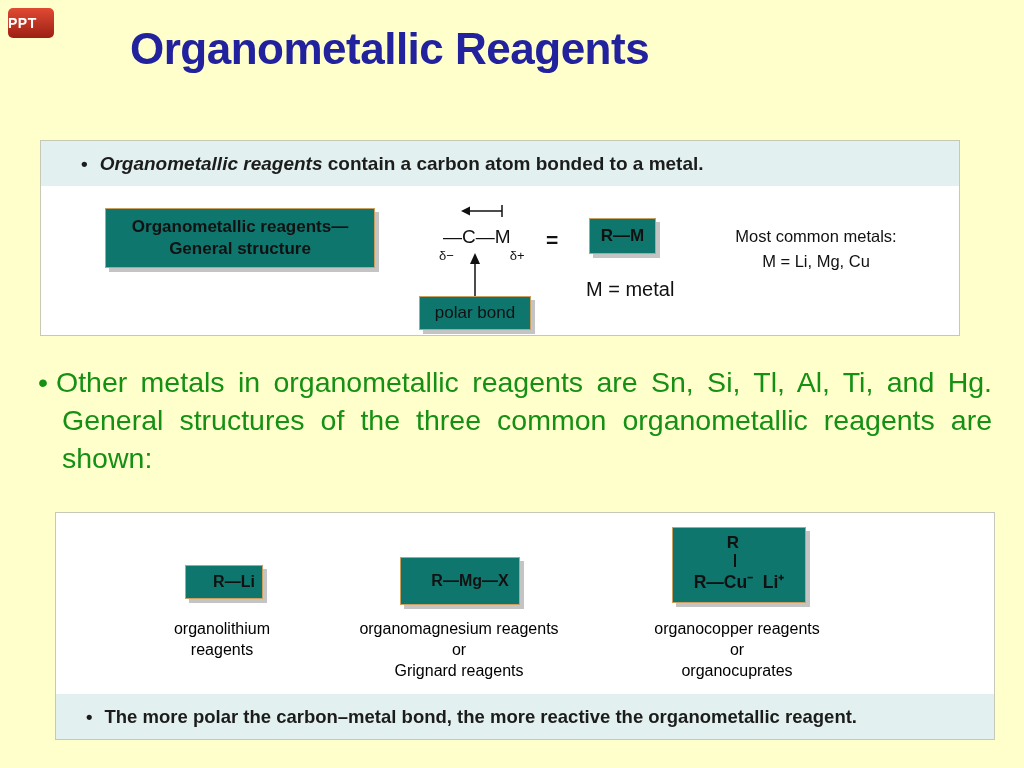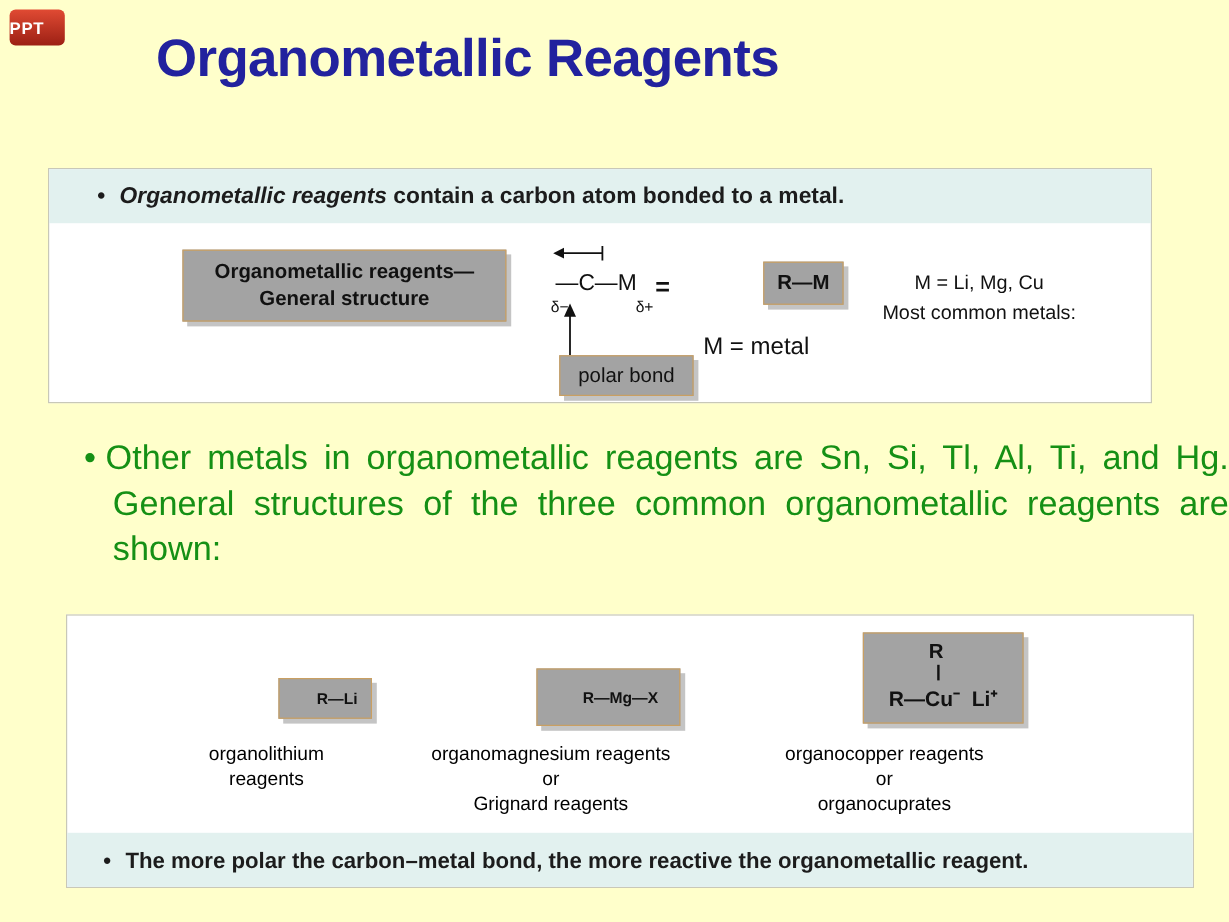--- a/index.html
+++ b/index.html
@@ -33,30 +33,30 @@
     font-weight:bold; font-size:19px; color:#1c1c1c;
   }
   .header-strip { height:45px; padding-left:40px; }
   .footer-strip { position:absolute; left:0; bottom:0; width:100%; height:45px; padding-left:30px; font-size:18.5px; }
   .bullet { margin-right:12px; }
   .italic { font-style:italic; }
 
   .panel-top-body { position:relative; height:149px; }
 
   .tan-box {
-    background:#a3a3a3; border:1.5px solid #C99F62;
+    background:#0f766e; border:1.5px solid #C99F62;
     box-shadow:4px 4px 0 rgba(125,125,125,.45);
-    color:#111; font-weight:bold;margin-left:47px;
+    color:#111; font-weight:bold;
   }
   .general-box {
     position:absolute; left:64px; top:22px; width:270px;
     padding:7px 4px; text-align:center; font-size:17px; line-height:1.3;
   }
 
-  .cm-structure { position:absolute; left:402px; top:40px; font-size:19px;margin-left:20px; }
+  .cm-structure { position:absolute; left:402px; top:40px; font-size:19px; }
   .delta { position:absolute; font-size:13px; }
   .delta-minus { left:-4px; top:22px; }
   .delta-plus { right:-14px; top:22px; }
   .dipole-arrow { position:absolute; left:418px; top:18px; }
   .equals-sign { position:absolute; left:505px; top:42px; font-size:21px; font-weight:bold; }
   .rm-box {
     position:absolute; left:548px; top:32px; width:67px; height:36px;
     display:flex; align-items:center; justify-content:center; font-size:17px;
   }
   .m-metal { position:absolute; left:545px; top:92px; font-size:20px; }
@@ -64,25 +64,25 @@
   .up-arrow { position:absolute; left:427px; top:66px; }
   .polar-box {
     position:absolute; left:378px; top:110px; width:112px; height:34px;
     display:flex; align-items:center; justify-content:center;
     font-size:17px; font-weight:normal;
   }
 
   .green-para {
     position:absolute; left:30px; top:364px; width:962px;
     font-size:28.5px; line-height:1.33; color:#159015;
-    text-align:justify; padding-left:32px; text-indent:-24px;margin-left:32px;
+    text-align:justify; padding-left:32px; text-indent:-24px;
   }
   .green-para .bullet { margin-right:8px; }
 
-  .formula-box { position:absolute; display:flex; align-items:center; justify-content:center; font-size:13px;padding-left:20px; }
+  .formula-box { position:absolute; display:flex; align-items:center; justify-content:center; font-size:16px;padding-left:20px; }
   .box-rli  { left:129px; top:52px; width:78px; height:34px; }
   .box-rmgx { left:344px; top:44px; width:120px; height:48px; }
   .box-cu   { left:616px; top:14px; width:134px; height:76px; display:block; position:absolute; }
   .cu-top  { position:absolute; top:5px; left:0; width:100%; text-align:center; transform:translateX(-6px); font-size:17px; }
   .cu-bond { position:absolute; left:61px; top:26px; height:13px; border-left:2px solid #111; }
   .cu-main { position:absolute; bottom:9px; left:0; width:100%; text-align:center; white-space:pre; font-size:17.5px; }
 
   .caption {
     position:absolute; top:105px; text-align:center; font-size:16px;
     line-height:1.32; color:#000000; white-space:pre-line;
@@ -126,22 +126,22 @@
         <span class="delta delta-minus">δ−</span>
         <span class="delta delta-plus">δ+</span>
       </div>
 
       <div class="equals-sign">=</div>
 
       <div class="tan-box rm-box">R—M</div>
       <div class="m-metal">M = metal</div>
 
       <div class="metals">
+        <div>Most common metals:</div>
         <div>M = Li, Mg, Cu</div>
-        <div>Most common metals:</div>
       </div>
 
       <svg class="up-arrow" width="14" height="44" viewBox="0 0 14 44">
         <line x1="7" y1="8" x2="7" y2="44" stroke="#111" stroke-width="1.5"></line>
         <polygon points="7,1 2,12 12,12" fill="#111"></polygon>
       </svg>
 
       <div class="tan-box polar-box">polar bond</div>
 
     </div>

